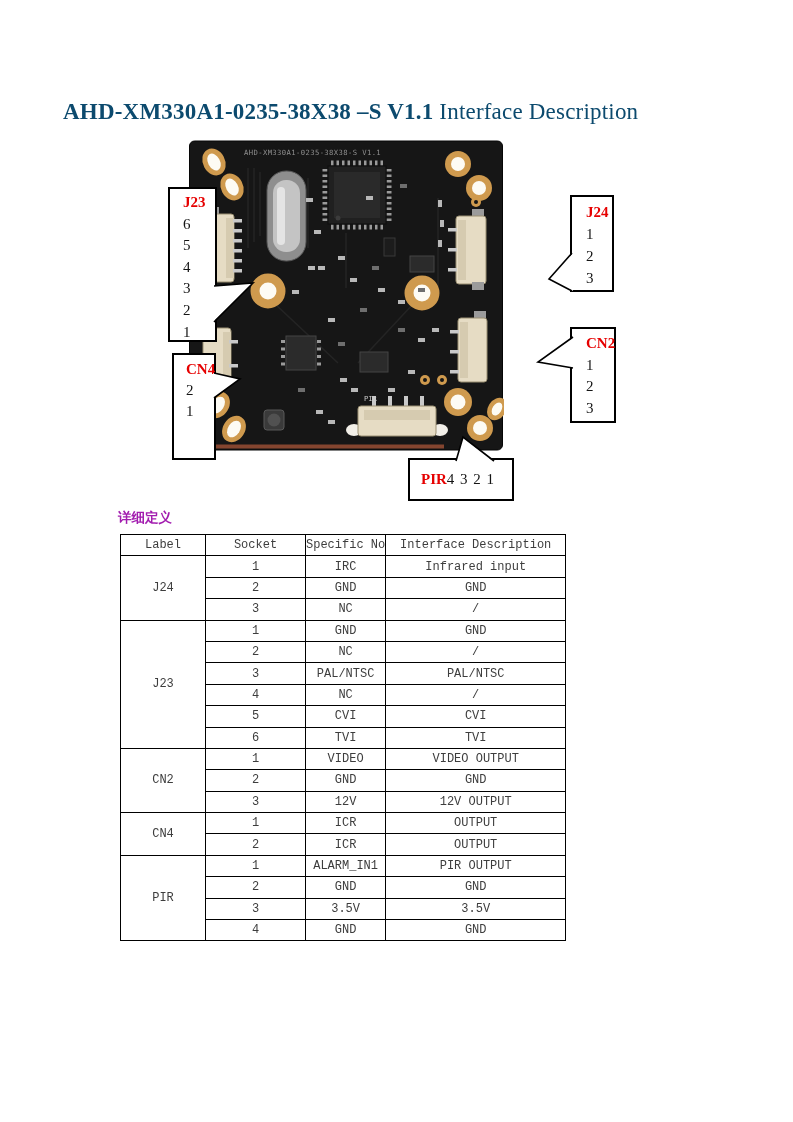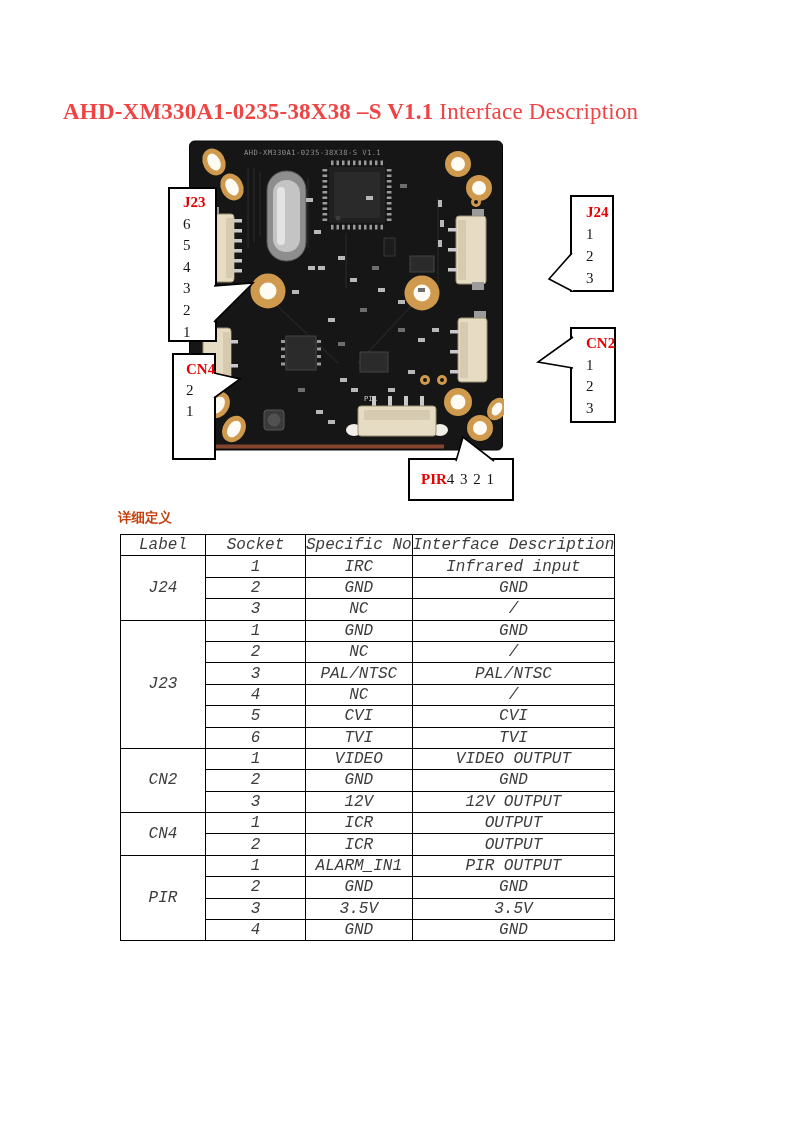--- a/index.html
+++ b/index.html
@@ -3,21 +3,21 @@
 <meta charset="utf-8">
 <style>
   html,body{margin:0;padding:0;}
   body{
     width:793px;height:1122px;background:#ffffff;position:relative;
     font-family:"Liberation Serif",serif;overflow:hidden;
   }
   .abs{position:absolute;}
   
   .doc-title{
-    left:63px;top:99px;font-size:23px;color:#ef4444;white-space:nowrap;letter-spacing:.2px;
+    left:63px;top:99px;font-size:23px;color:#0c4a6e;white-space:nowrap;letter-spacing:.2px;
   }
   .doc-title .bold{font-weight:bold;}
   
   #pcb-wrap{left:188px;top:138px;width:316px;height:316px;z-index:1;}
   
   .callout{
     position:absolute;background:#fff;border:2px solid #000;z-index:4;
     font-size:15px;color:#141414;box-sizing:border-box;
   }
   .callout .lbl{color:#e60000;font-weight:bold;}
@@ -26,26 +26,26 @@
   #co-cn4{left:172px;top:353px;width:44px;height:107px;padding:4px 0 0 12px;line-height:21px;}
   #co-j24{left:570px;top:195px;width:44px;height:97px;padding:4px 0 0 14px;line-height:22px;}
   #co-cn2{left:570px;top:327px;width:46px;height:96px;padding:4px 0 0 14px;line-height:21.5px;}
   #co-pir{left:408px;top:458px;width:106px;height:43px;display:flex;align-items:center;padding-left:11px;}
   #co-pir .nums{margin-left:0;letter-spacing:1px;}
   
   #arrows{left:0;top:0;width:793px;height:520px;z-index:5;pointer-events:none;}
   
   .section-heading{
     left:118px;top:509px;font-family:"DejaVu Sans",sans-serif;
-    font-weight:bold;font-size:13.5px;color:#c2410c;
+    font-weight:bold;font-size:13.5px;color:#a21caf;
   }
   
   table.def{
     position:absolute;left:120px;top:534px;border-collapse:collapse;table-layout:fixed;
-    font-family:"Liberation Mono","DejaVu Sans Mono",monospace;font-size:16px;color:#3d3d3d;font-style:italic;
+    font-family:"Liberation Mono","DejaVu Sans Mono",monospace;font-size:12px;color:#3d3d3d;
   }
   table.def td,table.def th{
     border:1px solid #000;text-align:center;vertical-align:middle;
     padding:0;height:20.4px;font-weight:normal;white-space:nowrap;overflow:hidden;
   }
   .c0{width:85px;} .c1{width:100px;} .c2{width:79px;} .c3{width:180px;}
 </style>
 </head>
 <body>
 

